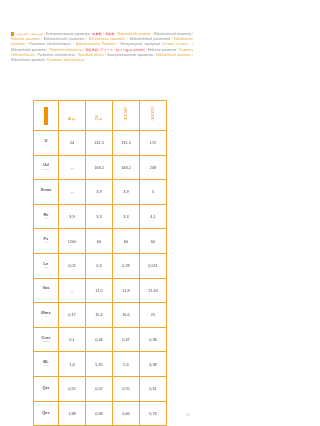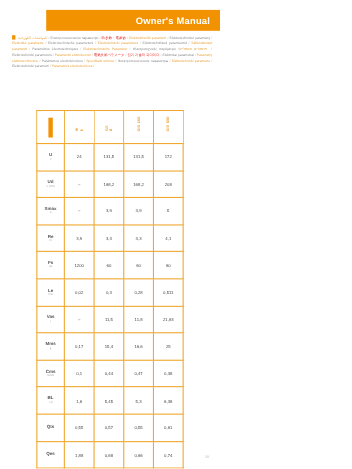--- a/index.html
+++ b/index.html
@@ -136,23 +136,20 @@
     right: 10px;
     font-size: 3.2px;
     color: #BDBDBD;
   }
 </style>
 </head>
 <body>
 
 <div class="page">
 
-  <div class="banner">
-    <span class="banner-title">Owner's Manual</span>
-  </div>
 
   <div class="caption-block">
     <span class="caption-marker"></span><span id="caption-text"><span class="cap-o" dir="rtl">المواصفات الكهربائية</span><span class="cap-sep"> /</span><span class="cap-g"> Електротехнически параметри</span><span class="cap-sep"> /</span><span class="cap-r"> 电参数</span><span class="cap-sep"> /</span><span class="cap-r"> 電參數</span><span class="cap-sep"> /</span><span class="cap-o"> Elektrotehnički parametri</span><span class="cap-sep"> /</span><span class="cap-g"> Elektrotechnické parametry</span><span class="cap-sep"> /</span><span class="cap-o"> Elektriske parametre</span><span class="cap-sep"> /</span><span class="cap-g"> Elektrotechnische parameters</span><span class="cap-sep"> /</span><span class="cap-o"> Electrotehnicki parameters</span><span class="cap-sep"> /</span><span class="cap-g"> Elektrotehnilised parameetrid</span><span class="cap-sep"> /</span><span class="cap-o"> Sähkötekniset parametrit</span><span class="cap-sep"> /</span><span class="cap-g"> Paramètres électrotechniques</span><span class="cap-sep"> /</span><span class="cap-o"> Elektrotechnische Parameter</span><span class="cap-sep"> /</span><span class="cap-g"> Ηλεκτροτεχνικές παράμετροι</span><span class="cap-sep"> /</span><span class="cap-o" dir="rtl"> פרמטרים חשמליים</span><span class="cap-sep"> /</span><span class="cap-g"> Elektrotehnicki parameters</span><span class="cap-sep"> /</span><span class="cap-o"> Paramentri elettrotecnici</span><span class="cap-sep"> /</span><span class="cap-r"> 電気技術パラメータ</span><span class="cap-sep"> /</span><span class="cap-r"> 전기 기술적 파라미터</span><span class="cap-sep"> /</span><span class="cap-g"> Elektriniai parametrai</span><span class="cap-sep"> /</span><span class="cap-o"> Parametry elektrotechniczne</span><span class="cap-sep"> /</span><span class="cap-g"> Parâmetros electrotécnicos</span><span class="cap-sep"> /</span><span class="cap-o"> Specifikatii tehnice</span><span class="cap-sep"> /</span><span class="cap-g"> Электротехнические параметры</span><span class="cap-sep"> /</span><span class="cap-o"> Elektrotehnicki parametre</span><span class="cap-sep"> /</span><span class="cap-g"> Elektrotehnicki parametri</span><span class="cap-sep"> /</span><span class="cap-o"> Parametros electrotecnicos</span><span class="cap-sep"> /</span></span>
   </div>
 
   <div class="table-wrap">
     <table class="spec">
       <colgroup id="spec-colgroup">
           <col class="c-label">
           <col class="c-data">

